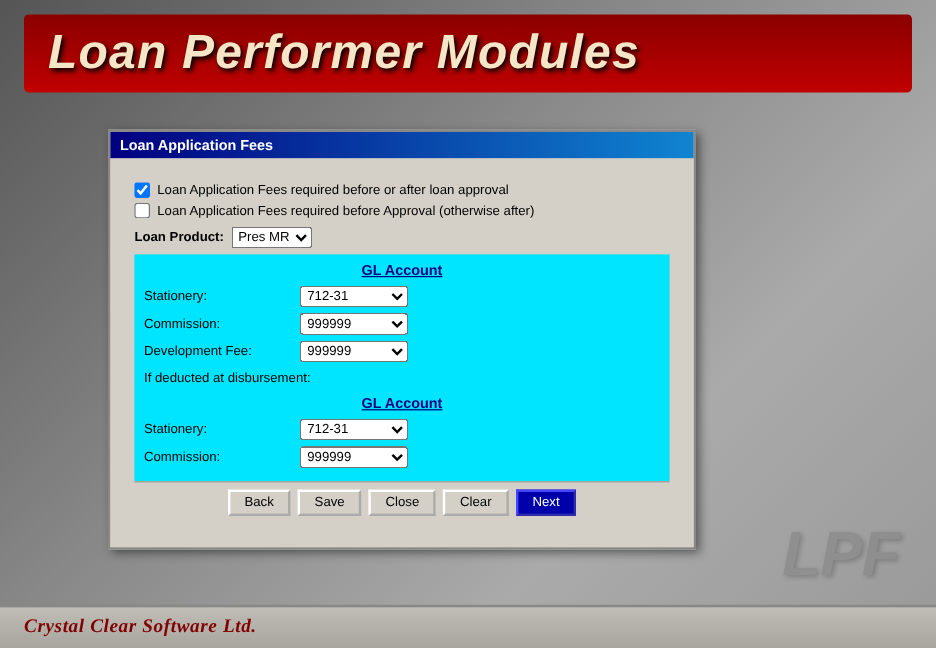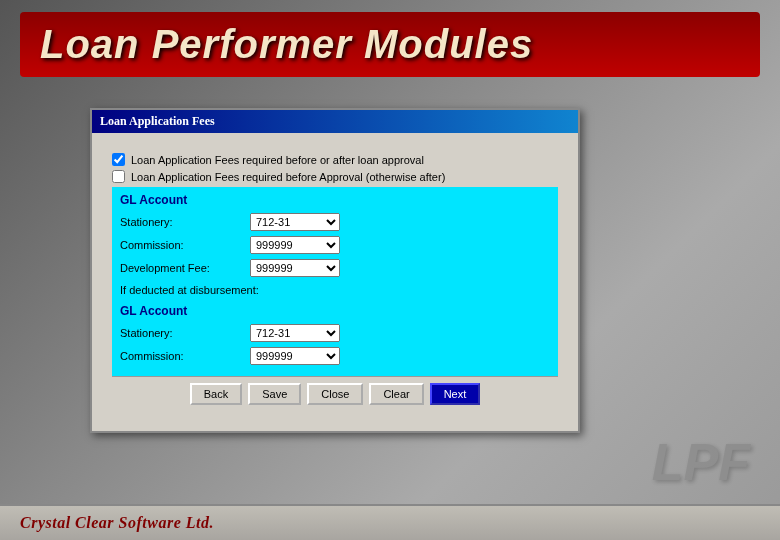--- a/index.html
+++ b/index.html
@@ -37,21 +37,20 @@
       background: #d4d0c8;
       border: 2px solid #888;
       box-shadow: 3px 3px 8px rgba(0,0,0,0.5);
     }
     .dialog-titlebar {
       background: linear-gradient(to right, #000080, #1084d0);
       color: white;
       padding: 4px 8px;
       font-size: 12px;
       font-weight: bold;
-      font-family: Liberation Serif, serif;
     }
     .dialog-body {
       padding: 20px;
       background: #d4d0c8;
     }
 
     
     .checkbox-row {
       display: flex;
       align-items: center;
@@ -81,23 +80,24 @@
     }
 
     
     .cyan-section {
       background: #00e5ff;
       padding: 6px 8px;
       margin-bottom: 0;
     }
 
     .section-header {
-      text-align: left;
+      text-align: center;
       font-size: 12px;
       font-weight: bold;
+      text-decoration: underline;
       margin-bottom: 6px;
       color: #000080;
     }
 
     .field-row {
       display: flex;
       align-items: center;
       margin-bottom: 5px;
       font-size: 11px;
     }
@@ -195,20 +195,26 @@
     <div class="checkbox-row">
       <input type="checkbox" checked="" style="">
       <span>Loan Application Fees required before or after loan approval</span>
     </div>
 
     <div class="checkbox-row">
       <input type="checkbox" style="">
       <span>Loan Application Fees required before Approval (otherwise after)</span>
     </div>
 
+    <div class="loan-product-row">
+      <label>Loan Product:</label>
+      <select>
+        <option>Pres MR</option>
+      </select>
+    </div>
 
     <div class="cyan-section">
       <div class="section-header">GL Account</div>
 
       <div class="field-row">
         <label>Stationery:</label>
         <select>
           <option>712-31</option>
         </select>
       </div>

